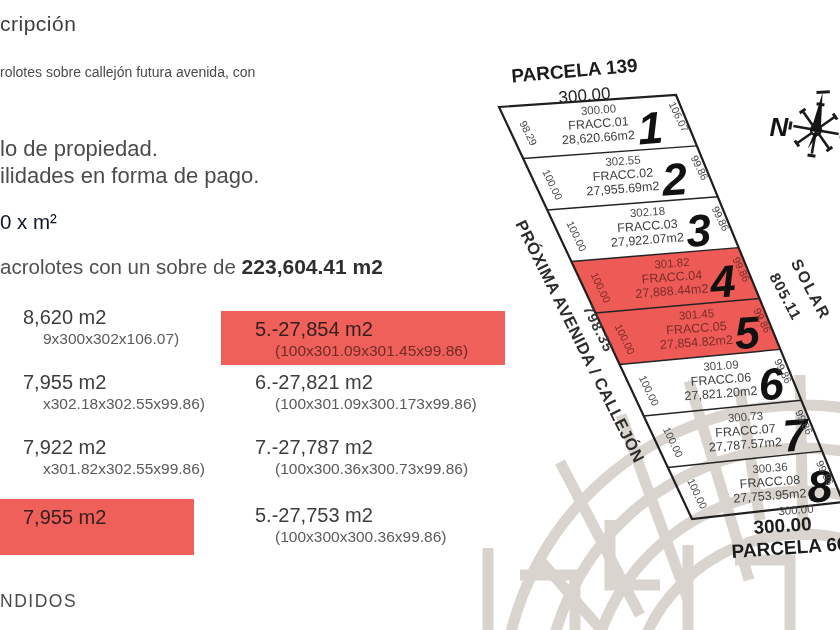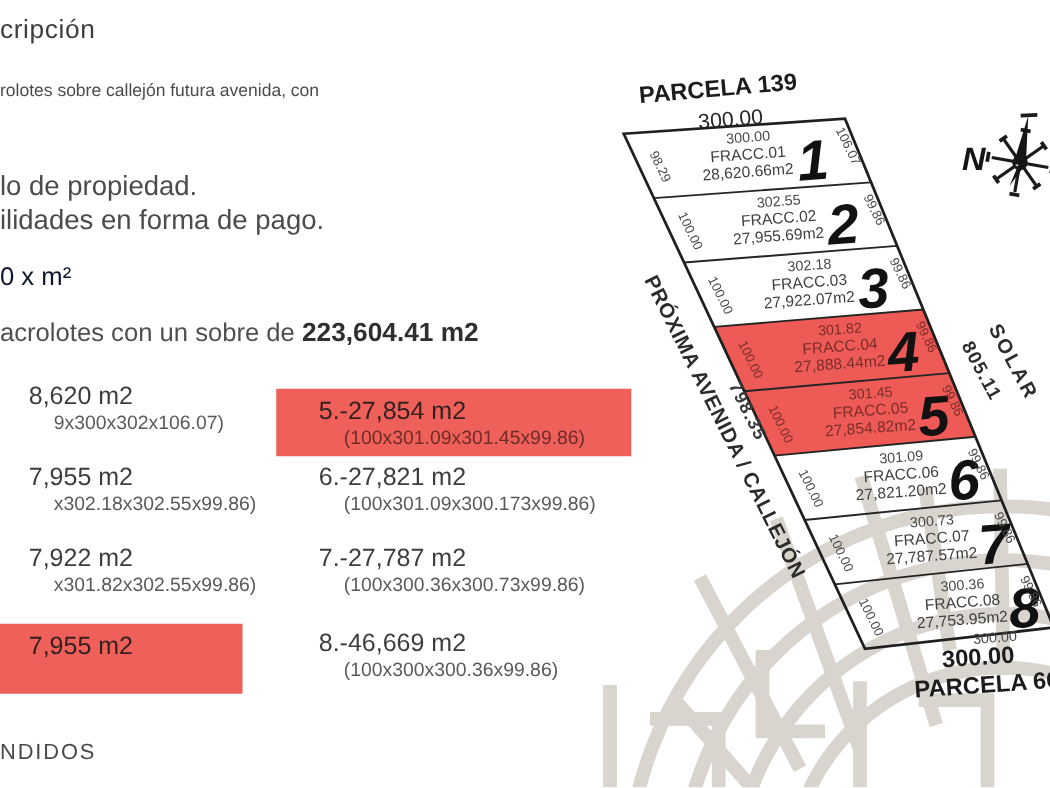--- a/index.html
+++ b/index.html
@@ -176,18 +176,18 @@
   </div>
   <div class="abs lot" style="left:232px;top:370px;">
     <div class="main">6.-27,821 m2</div>
     <div class="dims">(100x301.09x300.173x99.86)</div>
   </div>
   <div class="abs lot" style="left:232px;top:435px;">
     <div class="main">7.-27,787 m2</div>
     <div class="dims">(100x300.36x300.73x99.86)</div>
   </div>
   <div class="abs lot" style="left:232px;top:503px;">
-    <div class="main">8.-46,669 m2</div>
+    <div class="main">5.-27,753 m2</div>
     <div class="dims">(100x300x300.36x99.86)</div>
   </div>
 
   <div class="abs legend" style="left:0;top:591px;">NDIDOS</div>
 </div>
 
 </body></html>

